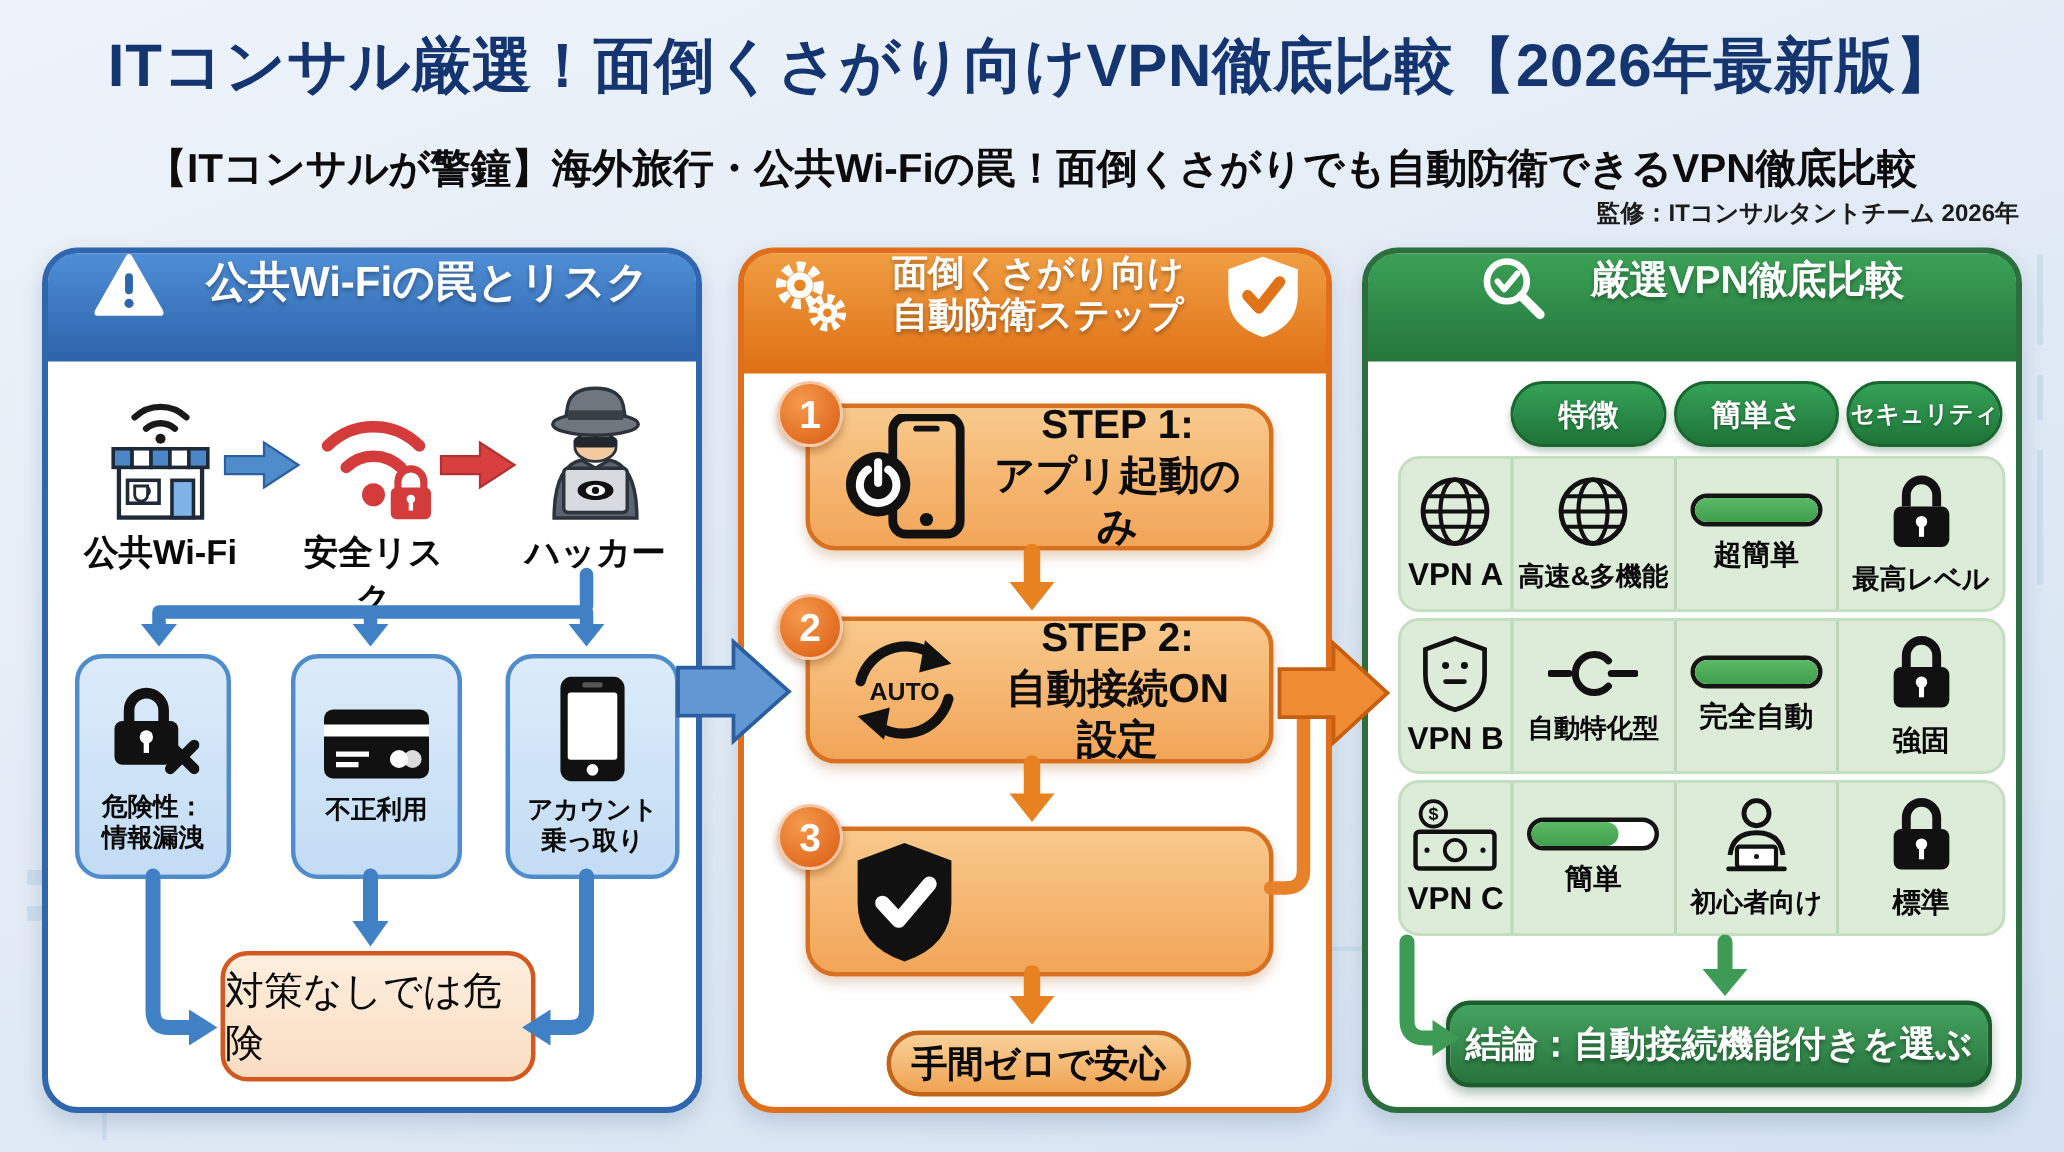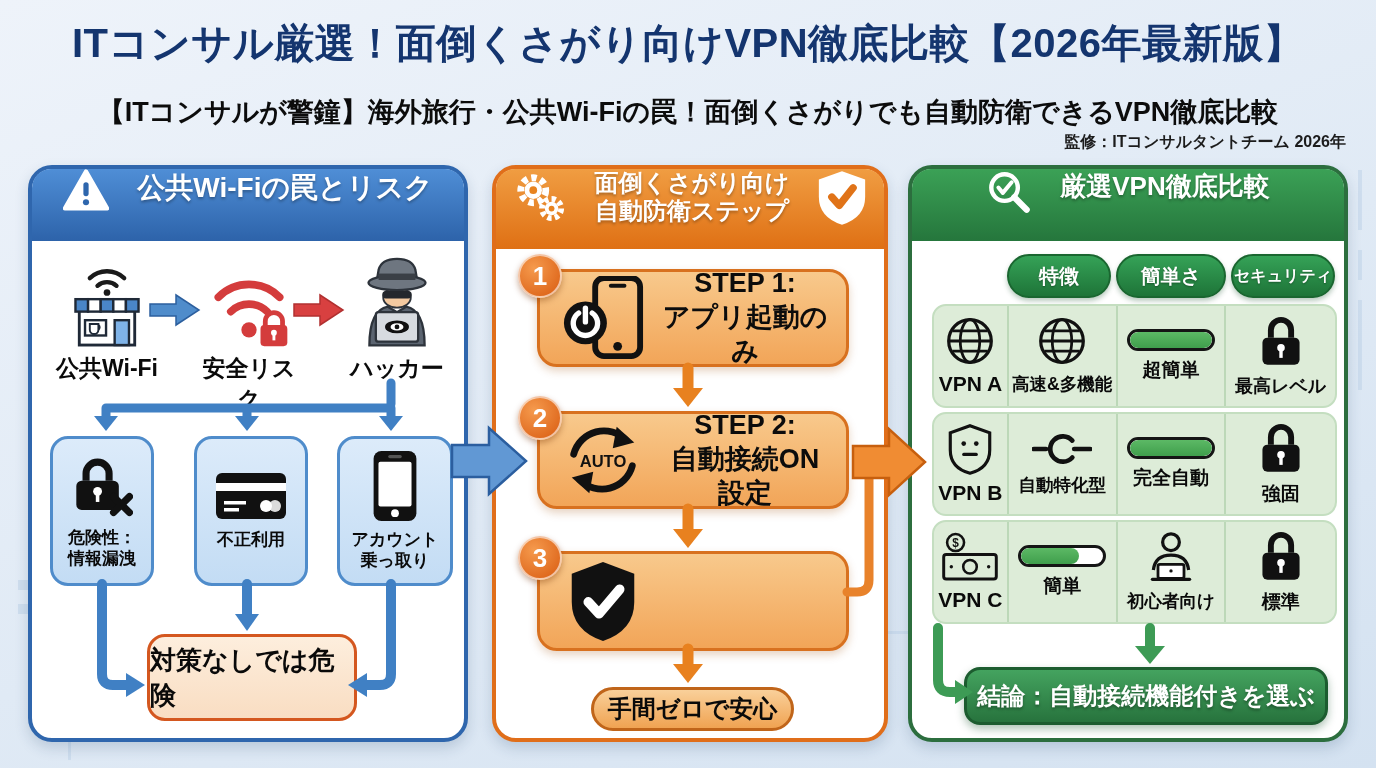--- a/index.html
+++ b/index.html
@@ -49,21 +49,21 @@
   .flow-item { position:absolute; width:110px; text-align:center; }
   .flow-item .fi-icon { height:92px; display:flex; align-items:flex-end; justify-content:center; }
   .flow-label { margin-top:4px; font-size:23px; font-weight:800; color:#0a0a0a; }
   .risk-box { position:absolute; background:linear-gradient(180deg,#dcebfa,#c3dcf4);
     border:3px solid #4f8ccb; border-radius:18px; display:flex; flex-direction:column;
     align-items:center; justify-content:center; gap:8px; padding:6px; }
   .risk-label { font-size:17px; font-weight:800; color:#0a0a0a; text-align:center; white-space:pre-line; line-height:1.25; }
   .warn-box { position:absolute; left:115px; top:465px; width:210px; height:87px;
     background:linear-gradient(180deg,#fdeedd,#f9ddc2); border:3.5px solid #d4571f; border-radius:18px;
     display:flex; align-items:center; justify-content:center;
-    font-size:26px; font-weight:700; color:#0a0a0a; }
+    font-size:26px; font-weight:400; color:#0a0a0a; }
 
   
   .step-box { position:absolute; left:41px; width:312px; background:linear-gradient(180deg,#f8c98c,#f2a558);
     border:3px solid #d8711f; border-radius:20px; display:flex; align-items:center;
     padding:0 14px 0 18px; gap:10px; box-shadow:0 4px 8px rgba(160,80,10,.25); }
   .step-icon { width:90px; display:flex; justify-content:center; }
   .step-text { flex:1; text-align:center; font-size:27px; font-weight:800; color:#0c0c0c; line-height:1.25; }
   .step-text span { display:block; }
   .badge { position:absolute; left:22px; width:44px; height:44px; border-radius:50%;
     background:radial-gradient(circle at 35% 30%,#f59a4d,#d95b10); border:2px solid rgba(255,255,255,.6);

